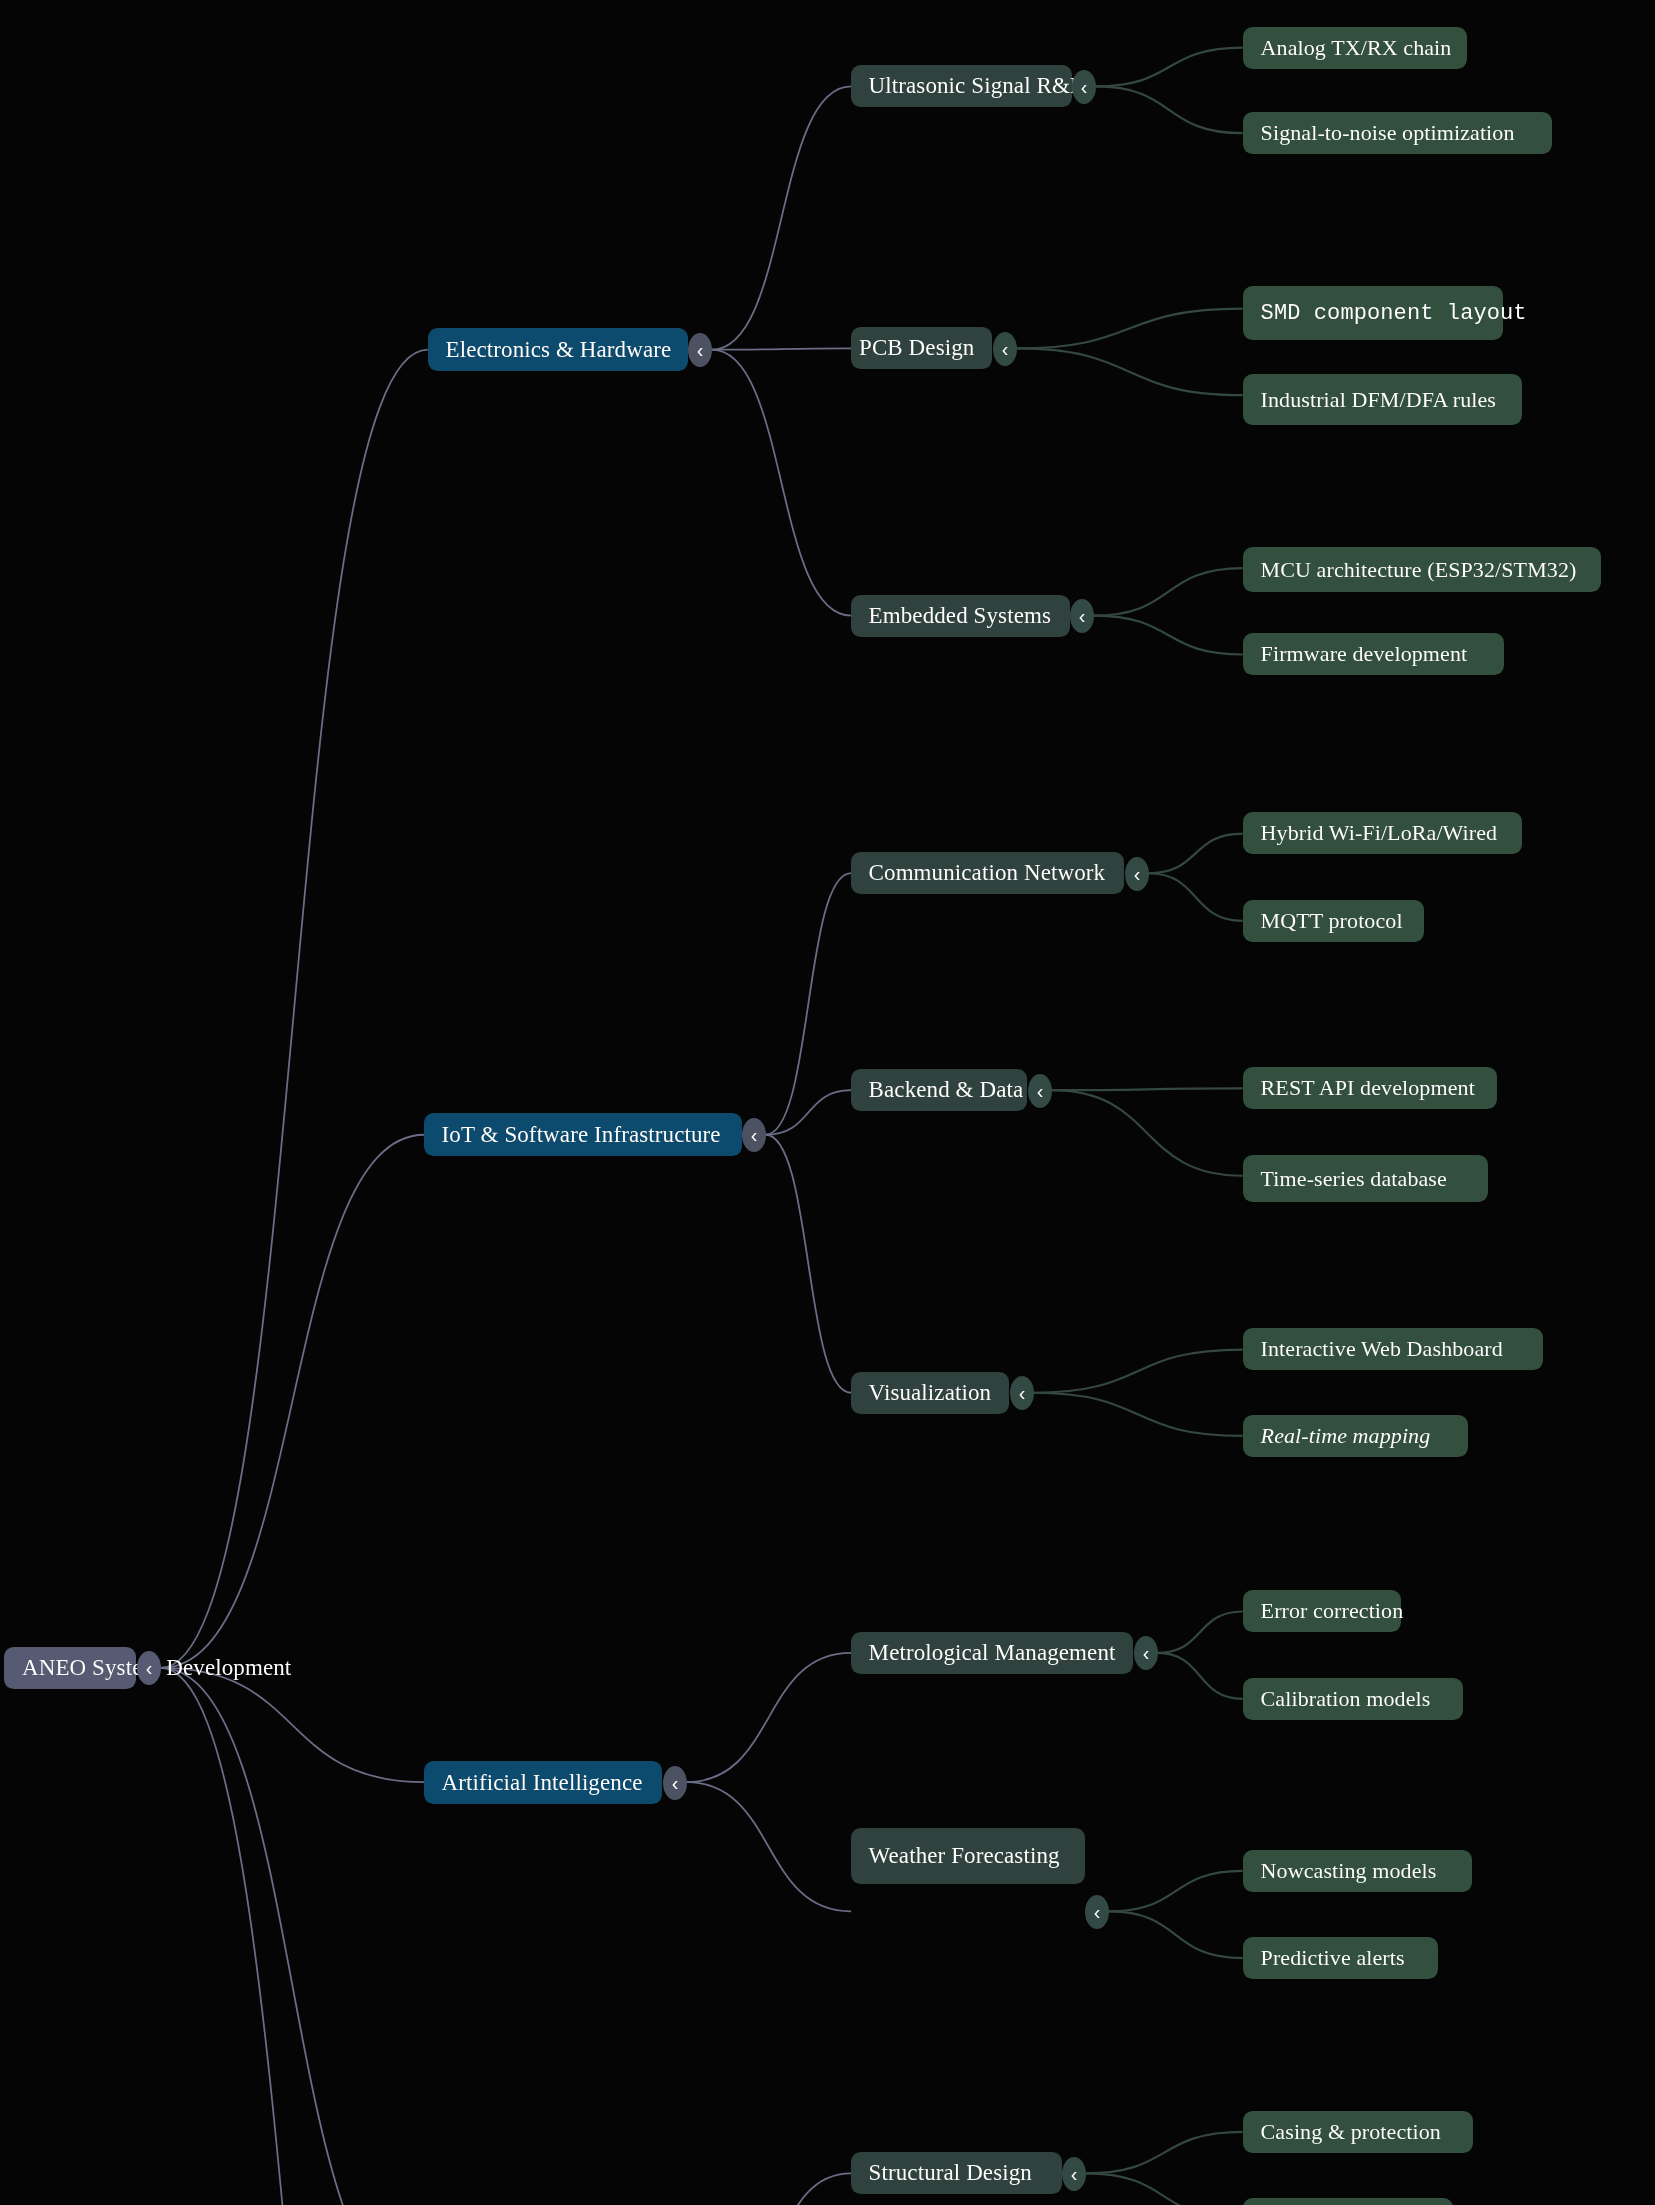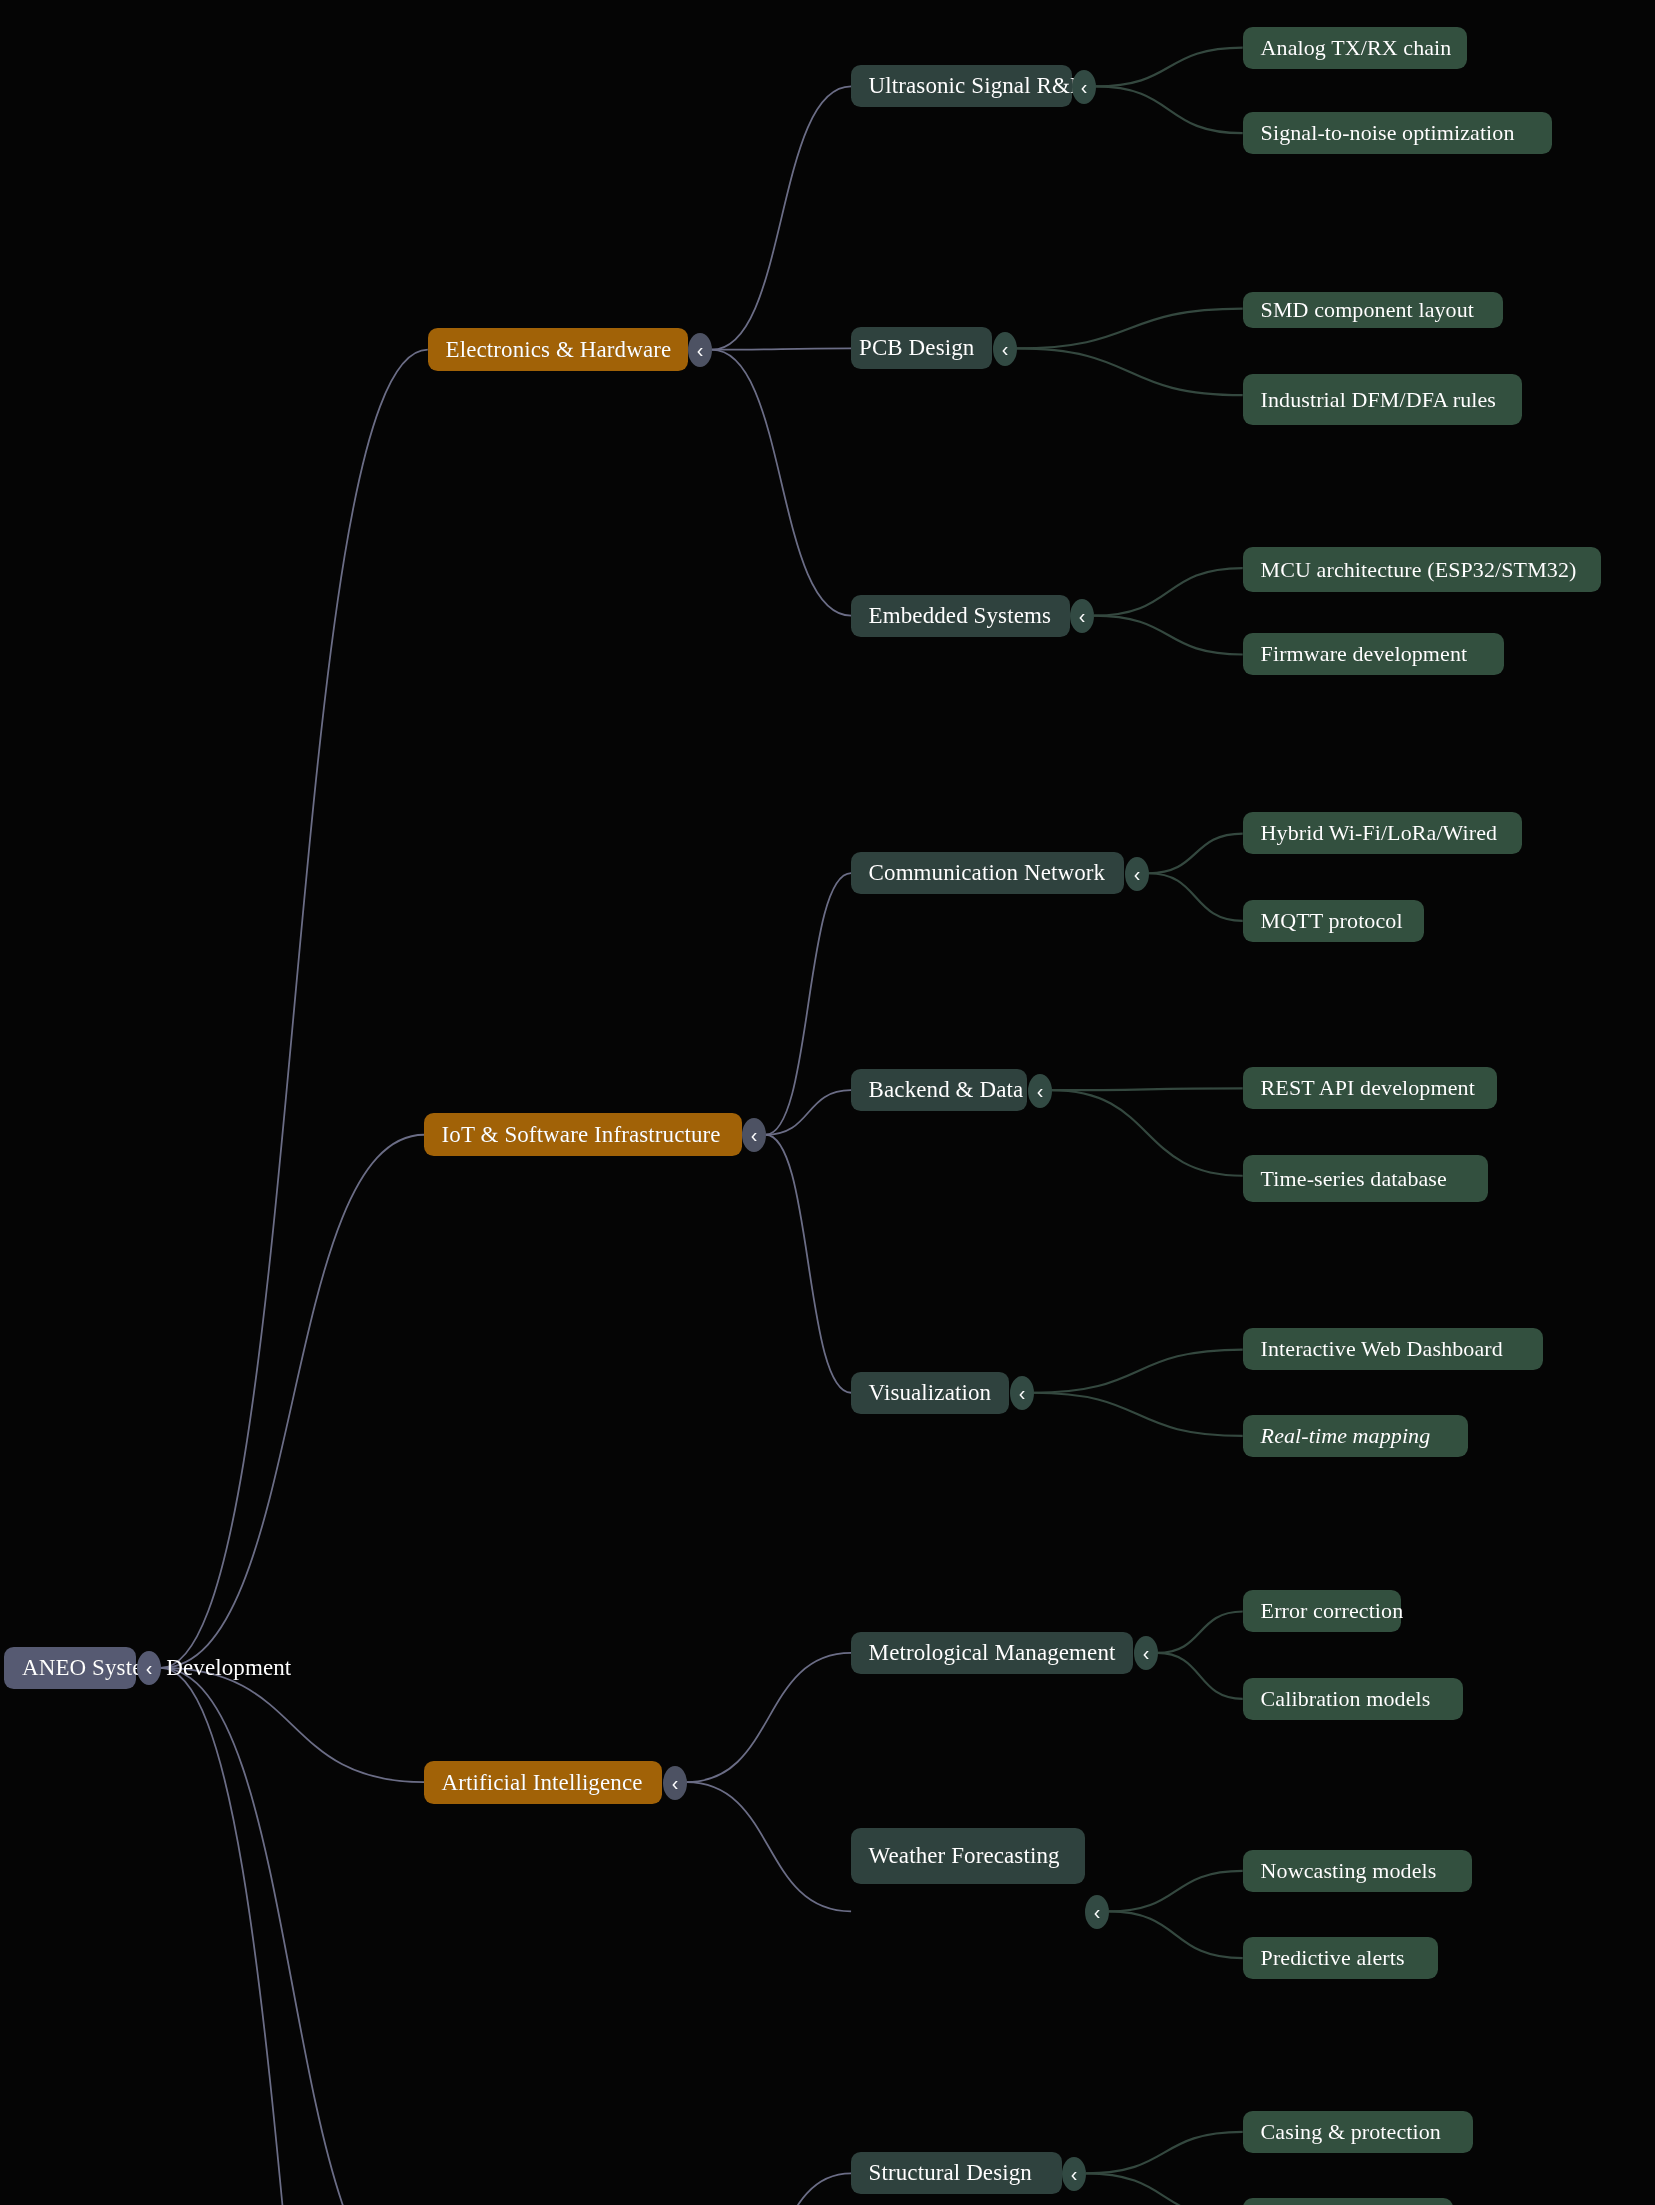--- a/index.html
+++ b/index.html
@@ -3,21 +3,21 @@
 <meta charset="utf-8">
 <style>
   html,body{margin:0;padding:0;background:#040404;}
   #stage{position:relative;width:1655px;height:3324px;background:#050505;overflow:hidden;
          font-family:"Liberation Serif","DejaVu Serif",serif;}
   #wires{position:absolute;left:0;top:0;width:1655px;height:3324px;pointer-events:none;}
   .node{position:absolute;display:flex;align-items:center;box-sizing:border-box;
         border-radius:9.7px;color:#ffffff;white-space:nowrap;
         padding:0 17.6px;letter-spacing:0.1px;text-shadow:0 0.4px 0.4px rgba(0,0,0,.45);}
   .lv0{background:#565a72;font-size:23px;}
-  .lv1{background:#a16207;font-size:23px;}
+  .lv1{background:#0c4a6e;font-size:23px;}
   .lv2{background:#2f423e;font-size:23px;}
   .lv3{background:#33503f;font-size:22px;}
   .badge{position:absolute;width:24px;height:34px;border-radius:50%;
          display:flex;align-items:center;justify-content:center;
          font-size:20px;line-height:1;color:#ffffff;font-family:"Liberation Sans",sans-serif;
          cursor:pointer;user-select:none;}
   .b0{background:#565a72;}
   .b1{background:#4d5263;}
   .b2{background:#324a43;}
 </style>
@@ -87,21 +87,21 @@
       <div class="node lv3" style="left: 1243px; top: 26.5px; width: 224px; height: 42px;">
         <span>Analog TX/RX chain</span>
       </div>
       <div class="node lv3" style="left: 1243px; top: 112px; width: 309px; height: 42px;">
         <span>Signal-to-noise optimization</span>
       </div>
       <div class="node lv2" style="left: 851px; top: 327px; width: 141px; height: 42px; padding-left: 8px;">
         <span>PCB Design</span>
       </div>
       <div class="badge b2" style="left: 993px; top: 332px;">‹</div>
-      <div class="node lv3" style="left: 1243px; top: 292px; width: 260px; height: 36px;">
+      <div class="node lv3" style="left: 1243px; top: 286px; width: 260px; height: 54px; font-family: Liberation Mono, monospace;">
         <span>SMD component layout</span>
       </div>
       <div class="node lv3" style="left: 1243px; top: 374px; width: 279px; height: 51px;">
         <span>Industrial DFM/DFA rules</span>
       </div>
       <div class="node lv2" style="left: 851px; top: 595px; width: 219px; height: 42px;">
         <span>Embedded Systems</span>
       </div>
       <div class="badge b2" style="left: 1070px; top: 599px;">‹</div>
       <div class="node lv3" style="left: 1243px; top: 547px; width: 358px; height: 45px;">

